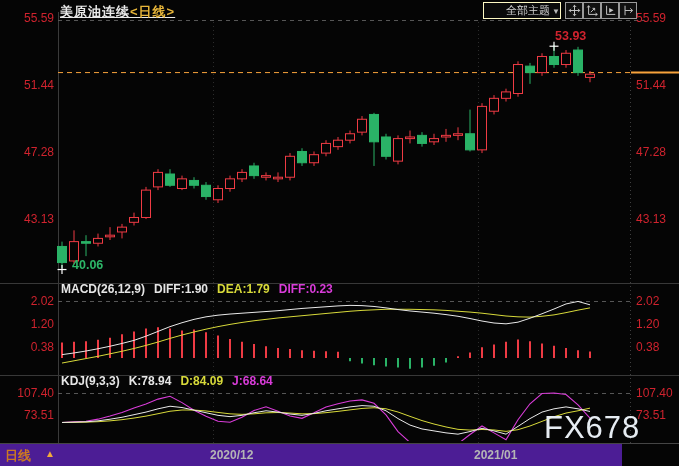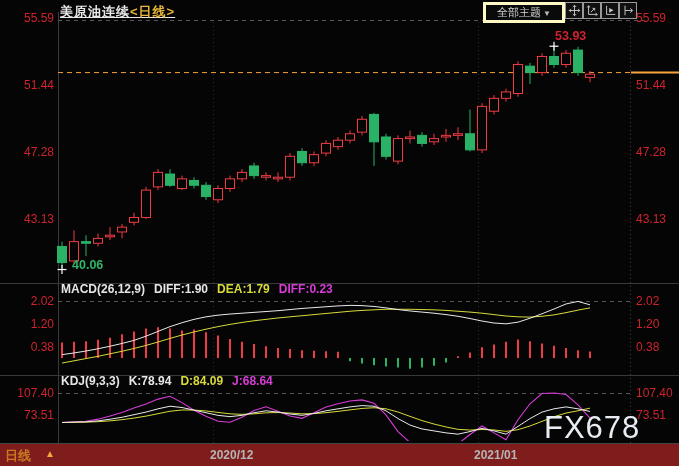--- a/index.html
+++ b/index.html
@@ -3,34 +3,34 @@
 <meta charset="utf-8">
 <style>
   html,body{margin:0;padding:0;background:#000;}
   .stage{position:relative;width:679px;height:466px;background:#050505;overflow:hidden;
          font-family:"Liberation Sans",sans-serif;}
   .abs{position:absolute;}
   svg#chart-svg{position:absolute;left:0;top:0;z-index:1;}
   .txt{position:absolute;z-index:3;white-space:nowrap;}
   .title{left:60px;top:3px;font-size:13px;font-weight:700;color:#e9e9e9;letter-spacing:1px;text-decoration:underline;}
   .ptag{color:#e8b63a;}
-  .dropdown{left:483px;top:2px;width:76px;height:15px;border:3px solid #fef9c3;color:#d6d6d6;
-            font-size:11px;text-align:center;line-height:15px;z-index:3;background:#0a0a0a;cursor:default;}
+  .dropdown{left:483px;top:2px;width:76px;height:15px;border:1px solid #fef9c3;color:#d6d6d6;
+            font-size:11px;text-align:right;line-height:15px;z-index:3;background:#0a0a0a;cursor:default;}
   .dropdown .caret{font-size:8px;color:#b8b8b8;margin-left:2px;}
   .toolbtn{position:absolute;top:2px;width:16px;height:15px;border:1px solid #9a9a9a;background:#101010;
            z-index:3;display:flex;align-items:center;justify-content:center;}
   .axnum{position:absolute;font-size:12px;font-weight:400;color:#d0232e;z-index:3;width:42px;}
   .ax-l{left:12px;text-align:right;}
   .ax-r{left:636px;text-align:left;}
   .indrow{position:absolute;left:61px;font-size:12px;font-weight:600;z-index:3;white-space:nowrap;}
   .indrow span{margin-right:9px;text-align:center;}
   .w{color:#e6e6e6;} .y{color:#d8da3a;} .m{color:#d93cd9;}
   .hi{left:555px;top:29px;font-size:12.5px;font-weight:700;color:#d0232e;}
   .lo{left:72px;top:258px;font-size:12.5px;font-weight:700;color:#2db768;}
-  .bbar{position:absolute;left:0;top:444px;width:679px;height:22px;background:#7f1d1d;z-index:2;}
+  .bbar{position:absolute;left:0;top:444px;width:622px;height:22px;background:#4c1d95;z-index:2;}
   .period{position:absolute;left:5px;top:3px;font-size:13px;font-weight:700;color:#cc7a22;}
   .ptri{position:absolute;left:45px;top:4px;font-size:10px;color:#f2a93c;}
   .date{position:absolute;top:4px;font-size:12px;font-weight:600;color:#b5b5b5;}
   .wm{position:absolute;left:544px;top:410px;font-size:31px;font-weight:500;color:#e6ecf2;
       letter-spacing:1px;z-index:6;}
   .ic{stroke:#c8c8c8;stroke-width:1.1;fill:none;}
   .icf{fill:#c8c8c8;stroke:none;}
 </style>
 </head>
 <body>

